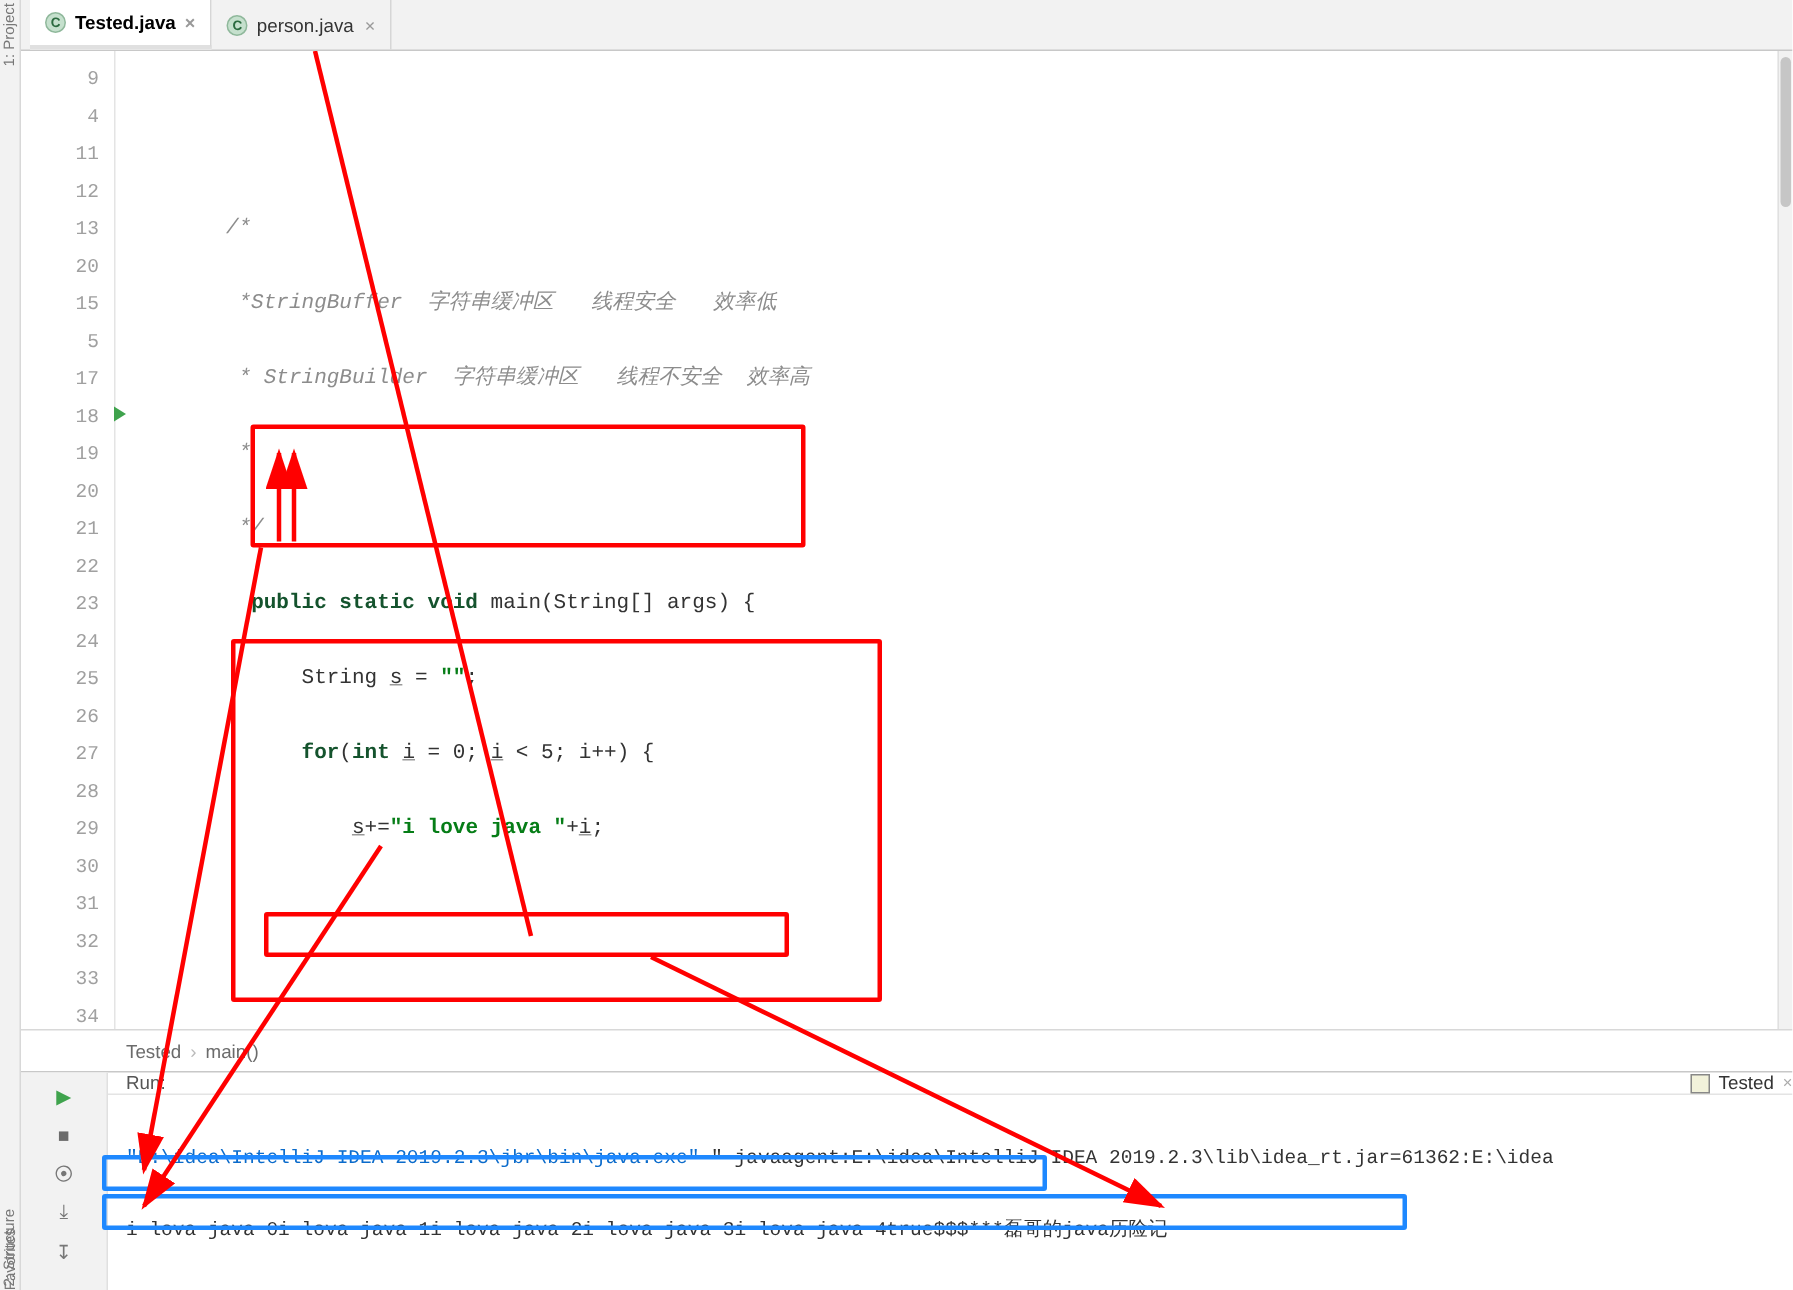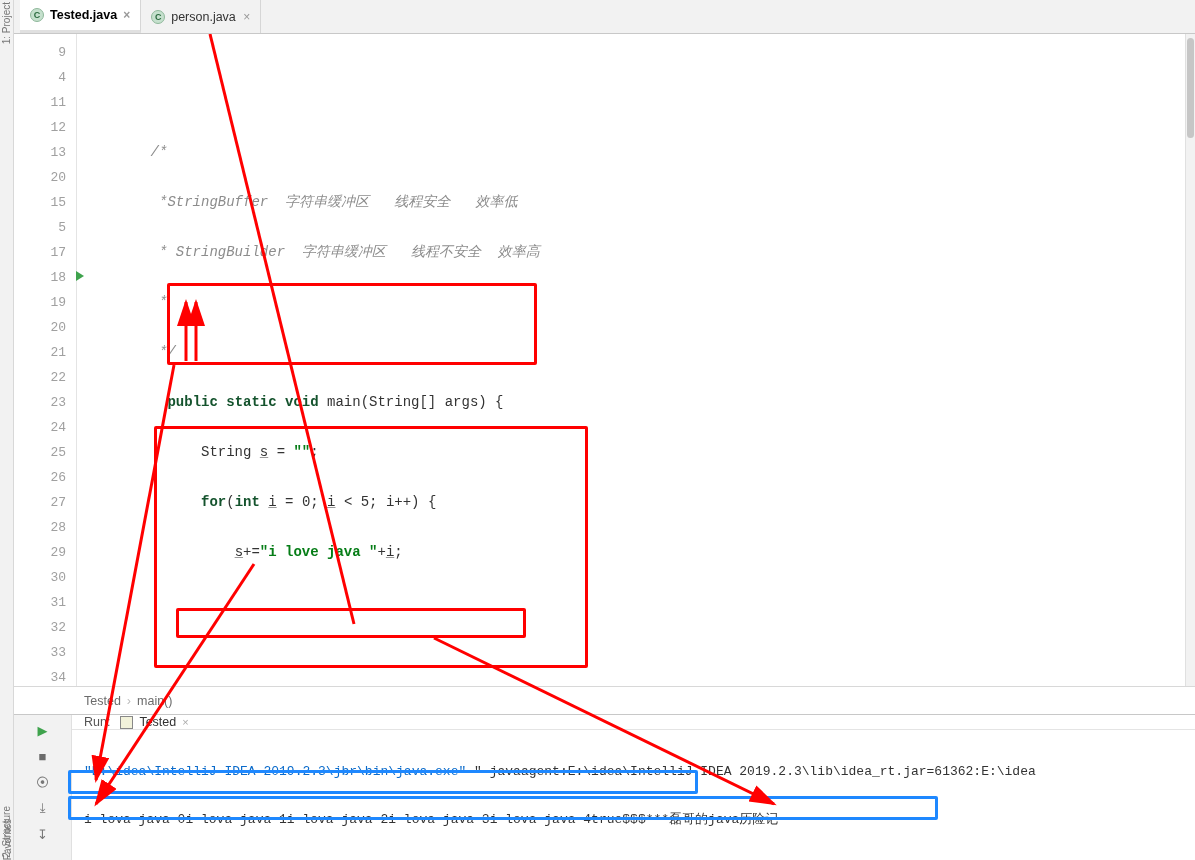--- a/index.html
+++ b/index.html
@@ -144,21 +144,21 @@
   }
   .run-left {
     width:58px;
     border-right:1px solid #e0e0e0;
     display:flex;flex-direction:column;align-items:center;
     padding-top:6px; gap:8px;
     background:#f2f2f2;
   }
   .run-left .icon {width:18px;height:18px;display:flex;align-items:center;justify-content:center;color:#777;font-size:13px;}
   .run-right {flex:1; display:flex; flex-direction:column;}
-  .run-header {height:28px;display:flex;align-items:center;padding-left:12px;font-size:12.5px;gap:10px;border-bottom:1px solid #e4e4e4;}
+  .run-header {height:28px;display:flex;align-items:center;padding-left:12px;font-size:12.5px;gap:10px;border-bottom:1px solid #e4e4e4;justify-content:space-between;}
   .run-header .runlabel{color:#555;}
   .run-tab {display:flex;align-items:center;gap:6px;color:#333;}
   .run-tab .rt-icon{width:13px;height:13px;border:1px solid #888;background:#f2f2da;}
   .run-tab .rt-close{color:#aaa;font-size:11px;}
 
   .console {
     flex:1;
     font-family: Consolas, "Courier New", monospace;
     font-size:13px;
     color:#333;

